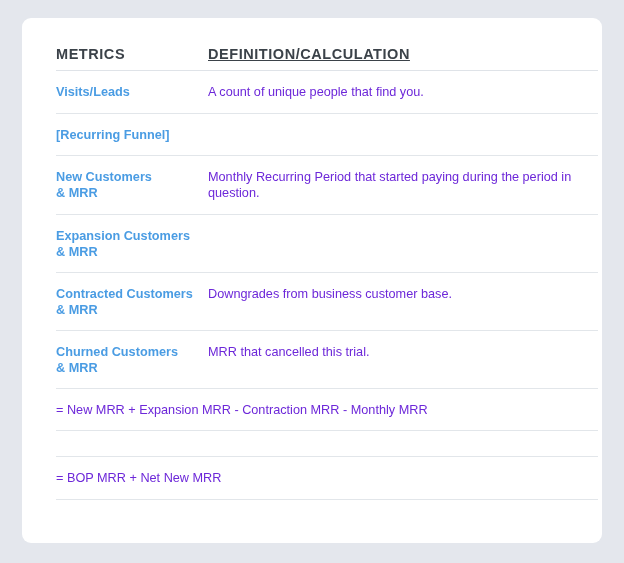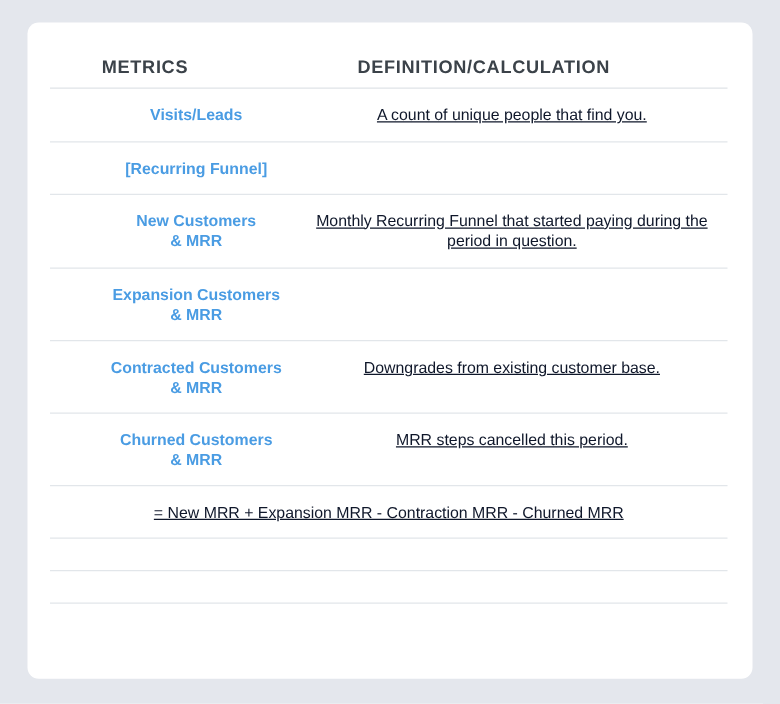--- a/index.html
+++ b/index.html
@@ -23,45 +23,44 @@
     width: 580px;
     height: 525px;
     background: #ffffff;
     border-radius: 9px;
     box-sizing: border-box;
     overflow: hidden;
   }
 
   .table {
     position: absolute;
-    left: 18px;
+    left: 34px;
     top: 0;
     width: 542px;
-    text-align: center;
   }
 
   
   .thead {
     display: flex;
     align-items: flex-end;
     height: 53px;
     border-bottom: 1px solid #dfe3e8;
     box-sizing: border-box;
   }
   .th {
     font-size: 14.5px;
     font-weight: 700;
     letter-spacing: 0.55px;
     color: #3b4249;
     text-transform: uppercase;
     padding-bottom: 9px;
     line-height: 1;
   }
   .col-metric { width: 152px; flex: 0 0 152px; }
-  .col-def    { flex: 1 1 auto; }
+  .col-def    { flex: 1 1 auto; text-decoration: underline; }
 
   
   .trow {
     display: flex;
     align-items: flex-start;
     border-bottom: 1px solid #e2e6ea;
     padding-top: 13px;
     padding-bottom: 12px;
     box-sizing: border-box;
   }
@@ -69,31 +68,29 @@
   .metric {
     width: 152px;
     flex: 0 0 152px;
     font-size: 12.7px;
     font-weight: 700;
     line-height: 16px;
     color: #4a9ce3;
     padding-right: 8px;
     box-sizing: border-box;
     white-space: pre-line;
-    margin-left: 45px;
   }
 
   .definition {
     flex: 1 1 auto;
     font-size: 12.7px;
     font-weight: 400;
     line-height: 16.5px;
-    color: #0f172a;
+    color: #6d28d9;
     white-space: pre-line;
-    text-decoration: underline;
   }
 </style>
 </head>
 <body>
 
 <div class="card">
   <div class="table">
 
     <div class="thead">
       <div class="th col-metric">METRICS</div>
@@ -105,44 +102,45 @@
       <div class="definition">A count of unique people that find you.</div>
     </div>
 
     <div class="trow">
       <div class="metric">[Recurring Funnel]</div>
     </div>
 
     <div class="trow">
       <div class="metric">New Customers
 &amp; MRR</div>
-      <div class="definition">Monthly Recurring Funnel that started paying during the period in question.</div>
+      <div class="definition">Monthly Recurring Period that started paying during the period in question.</div>
     </div>
 
     <div class="trow">
       <div class="metric">Expansion Customers
 &amp; MRR</div>
     </div>
 
     <div class="trow">
       <div class="metric">Contracted Customers
 &amp; MRR</div>
-      <div class="definition">Downgrades from existing customer base.</div>
+      <div class="definition">Downgrades from business customer base.</div>
     </div>
 
     <div class="trow">
       <div class="metric">Churned Customers
 &amp; MRR</div>
-      <div class="definition">MRR steps cancelled this period.</div>
+      <div class="definition">MRR that cancelled this trial.</div>
     </div>
 
     <div class="trow">
-      <div class="definition">= New MRR + Expansion MRR - Contraction MRR - Churned MRR</div>
+      <div class="definition">= New MRR + Expansion MRR - Contraction MRR - Monthly MRR</div>
     </div>
 
     <div class="trow">
     </div>
 
     <div class="trow">
+      <div class="definition">= BOP MRR + Net New MRR</div>
     </div>
 
   </div>
 </div>
 
 </body></html>

